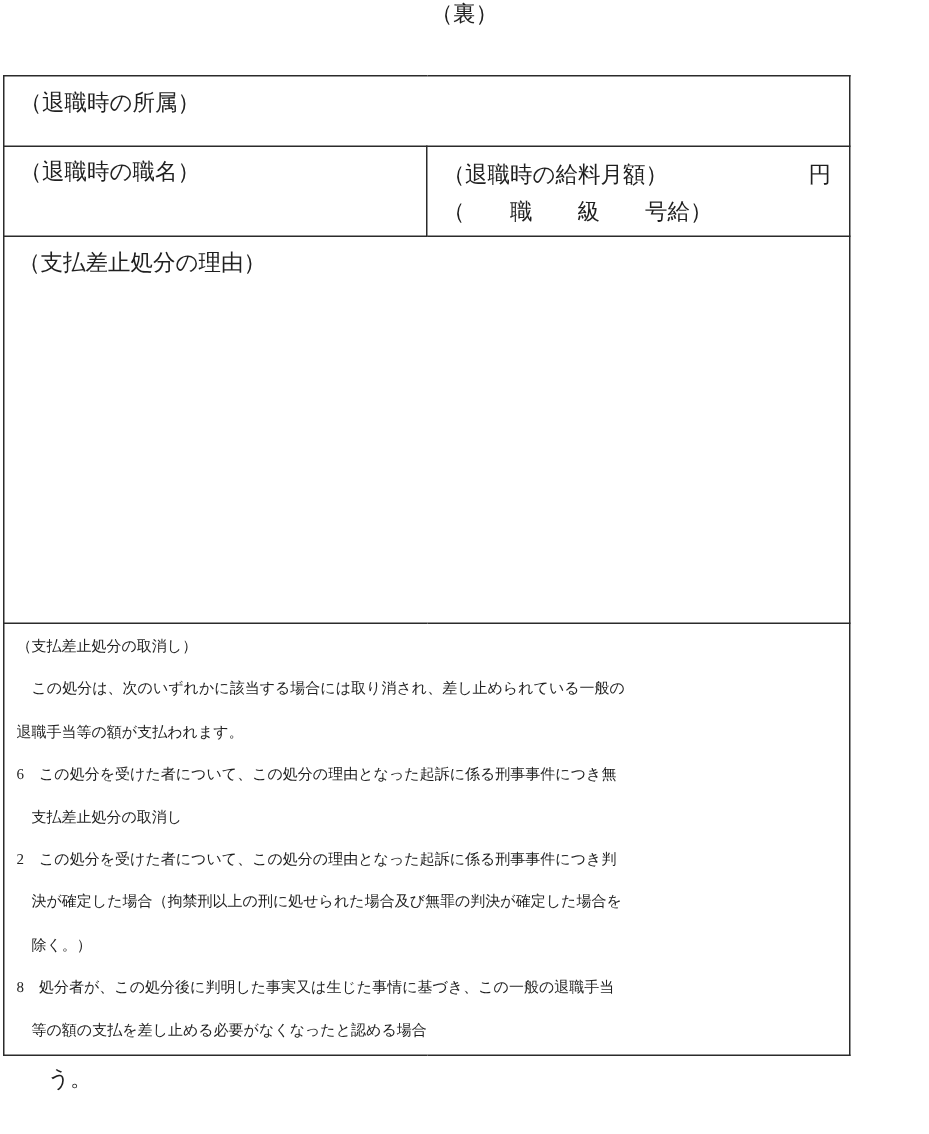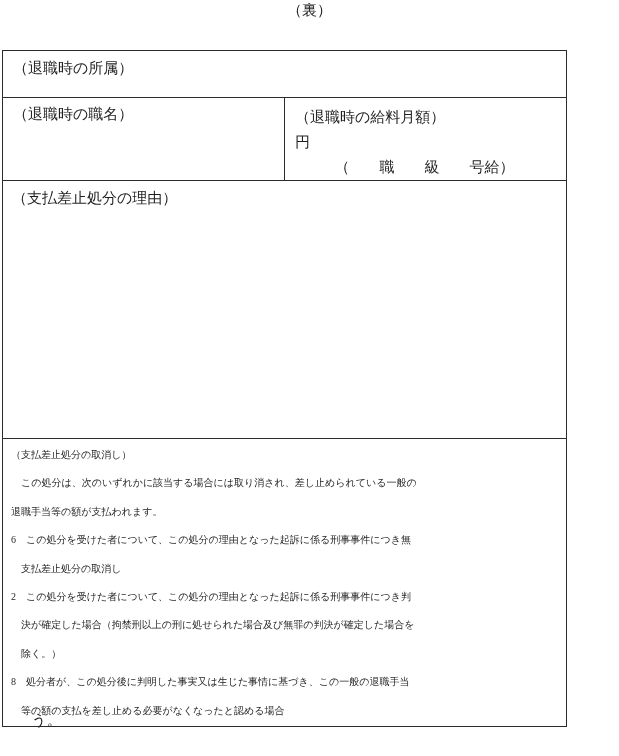--- a/index.html
+++ b/index.html
@@ -37,22 +37,22 @@
   table.form-table td {
     border: 1.6px solid #2b2b2b;
     vertical-align: top;
     box-sizing: border-box;
     overflow: hidden;
   }
   tr.row-affiliation td { height: 47px; padding: 8px 10px 0 10px; }
   tr.row-jobtitle  td { height: 60px; }
   td.cell-jobtitle { width: 285px; padding: 7px 10px 0 10px; }
   td.cell-salary   { padding: 7px 12px 0 10px; line-height: 25px; }
-  .salary-line1 { display: flex; justify-content: flex-start; flex-direction: column; }
-  .salary-line2 { text-align: center; white-space: pre; }
+  .salary-line1 { display: flex; justify-content: space-between; }
+  .salary-line2 { text-align: left; white-space: pre; }
   tr.row-reason td { height: 258px; padding: 8px 24px 0 9px; }
   tr.row-cancel td { height: 288px; padding: 2px 6px 0 8px; }
   .cell-cancel-inner {
     font-size: 10px;
     line-height: 28.4px;
   }
   .line { white-space: pre; }
   .remarks {
     position: absolute;
     left: 2px;

